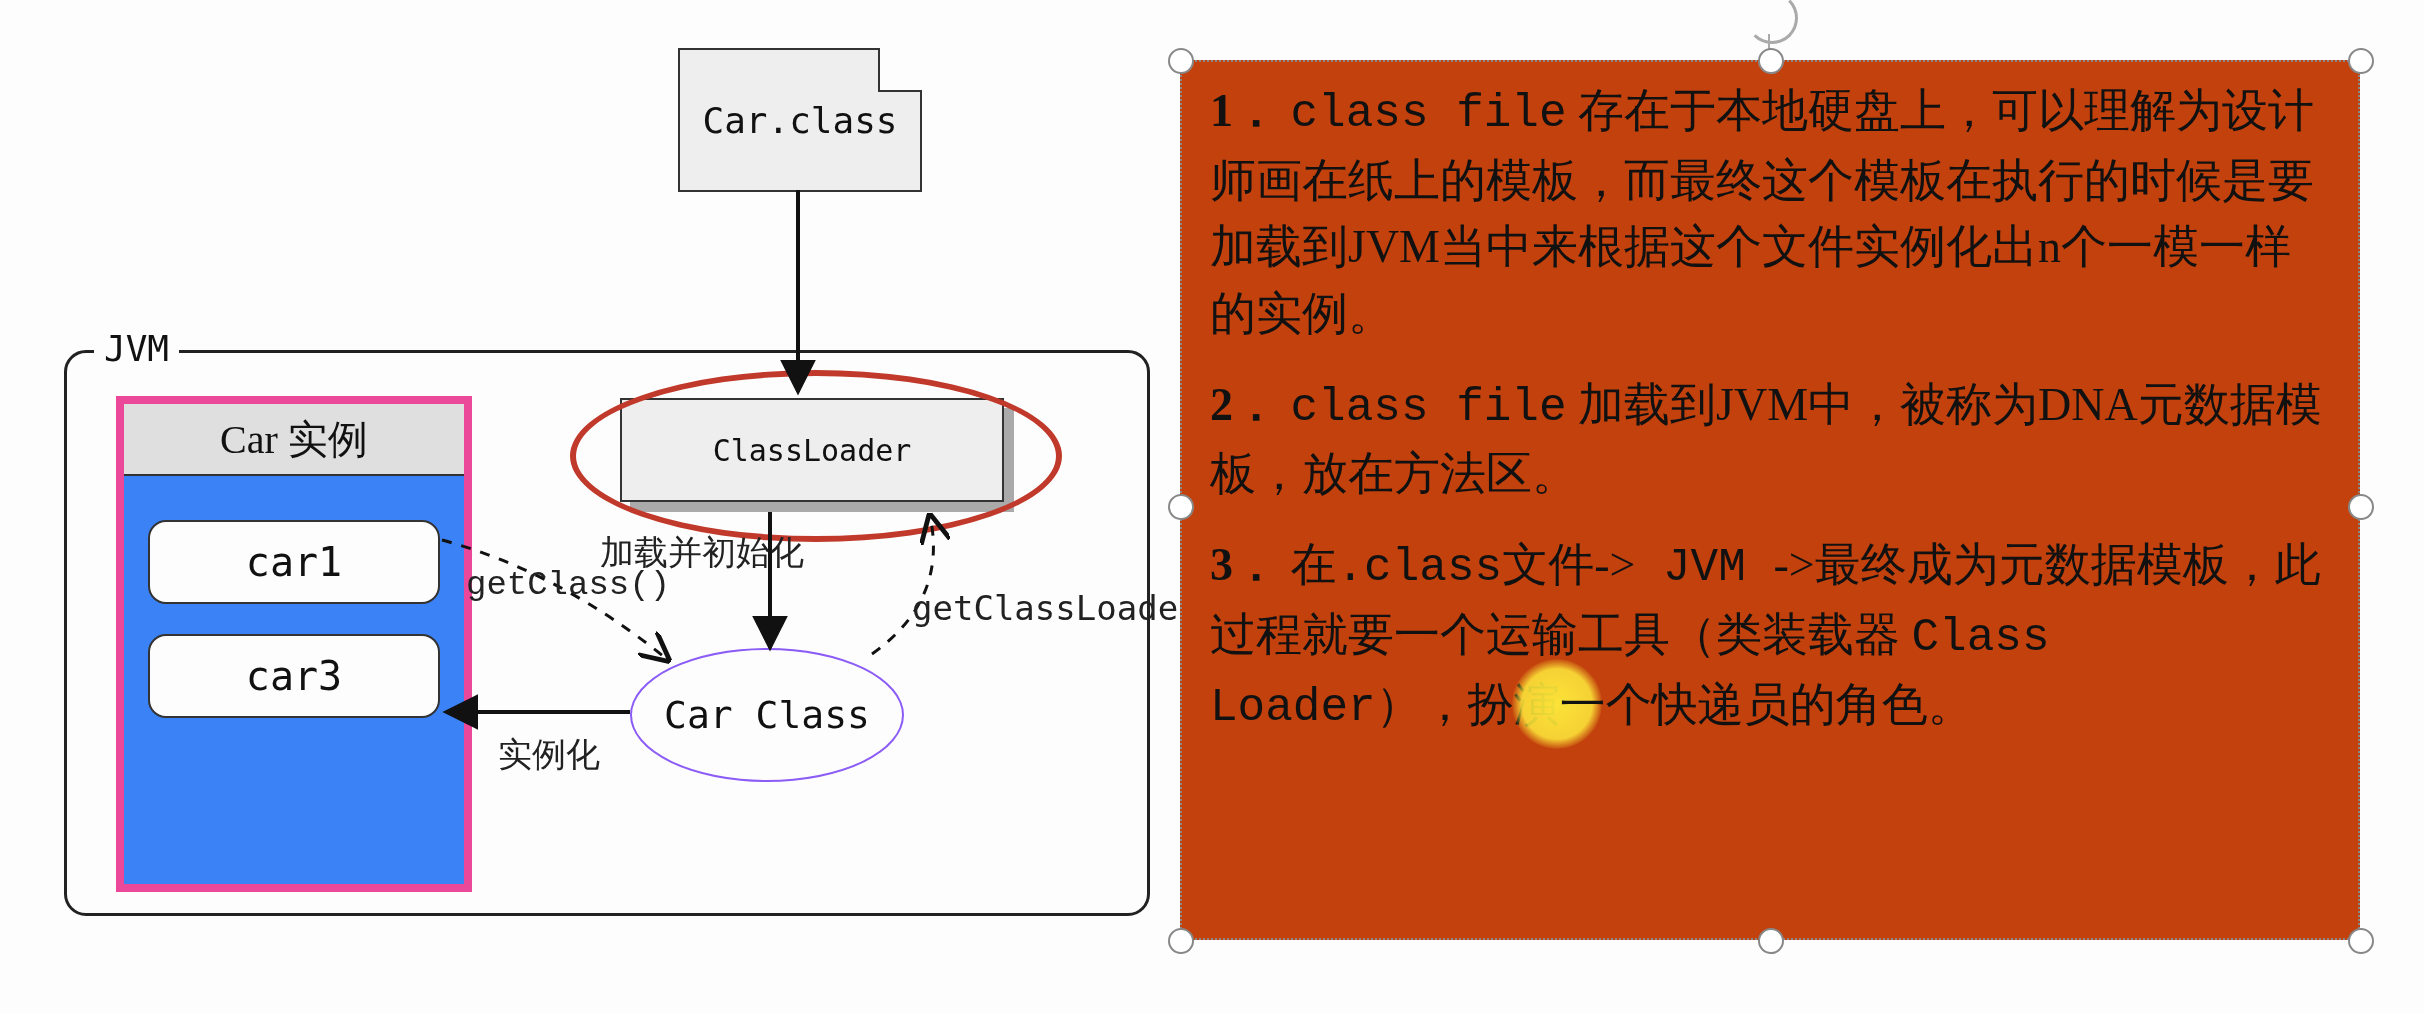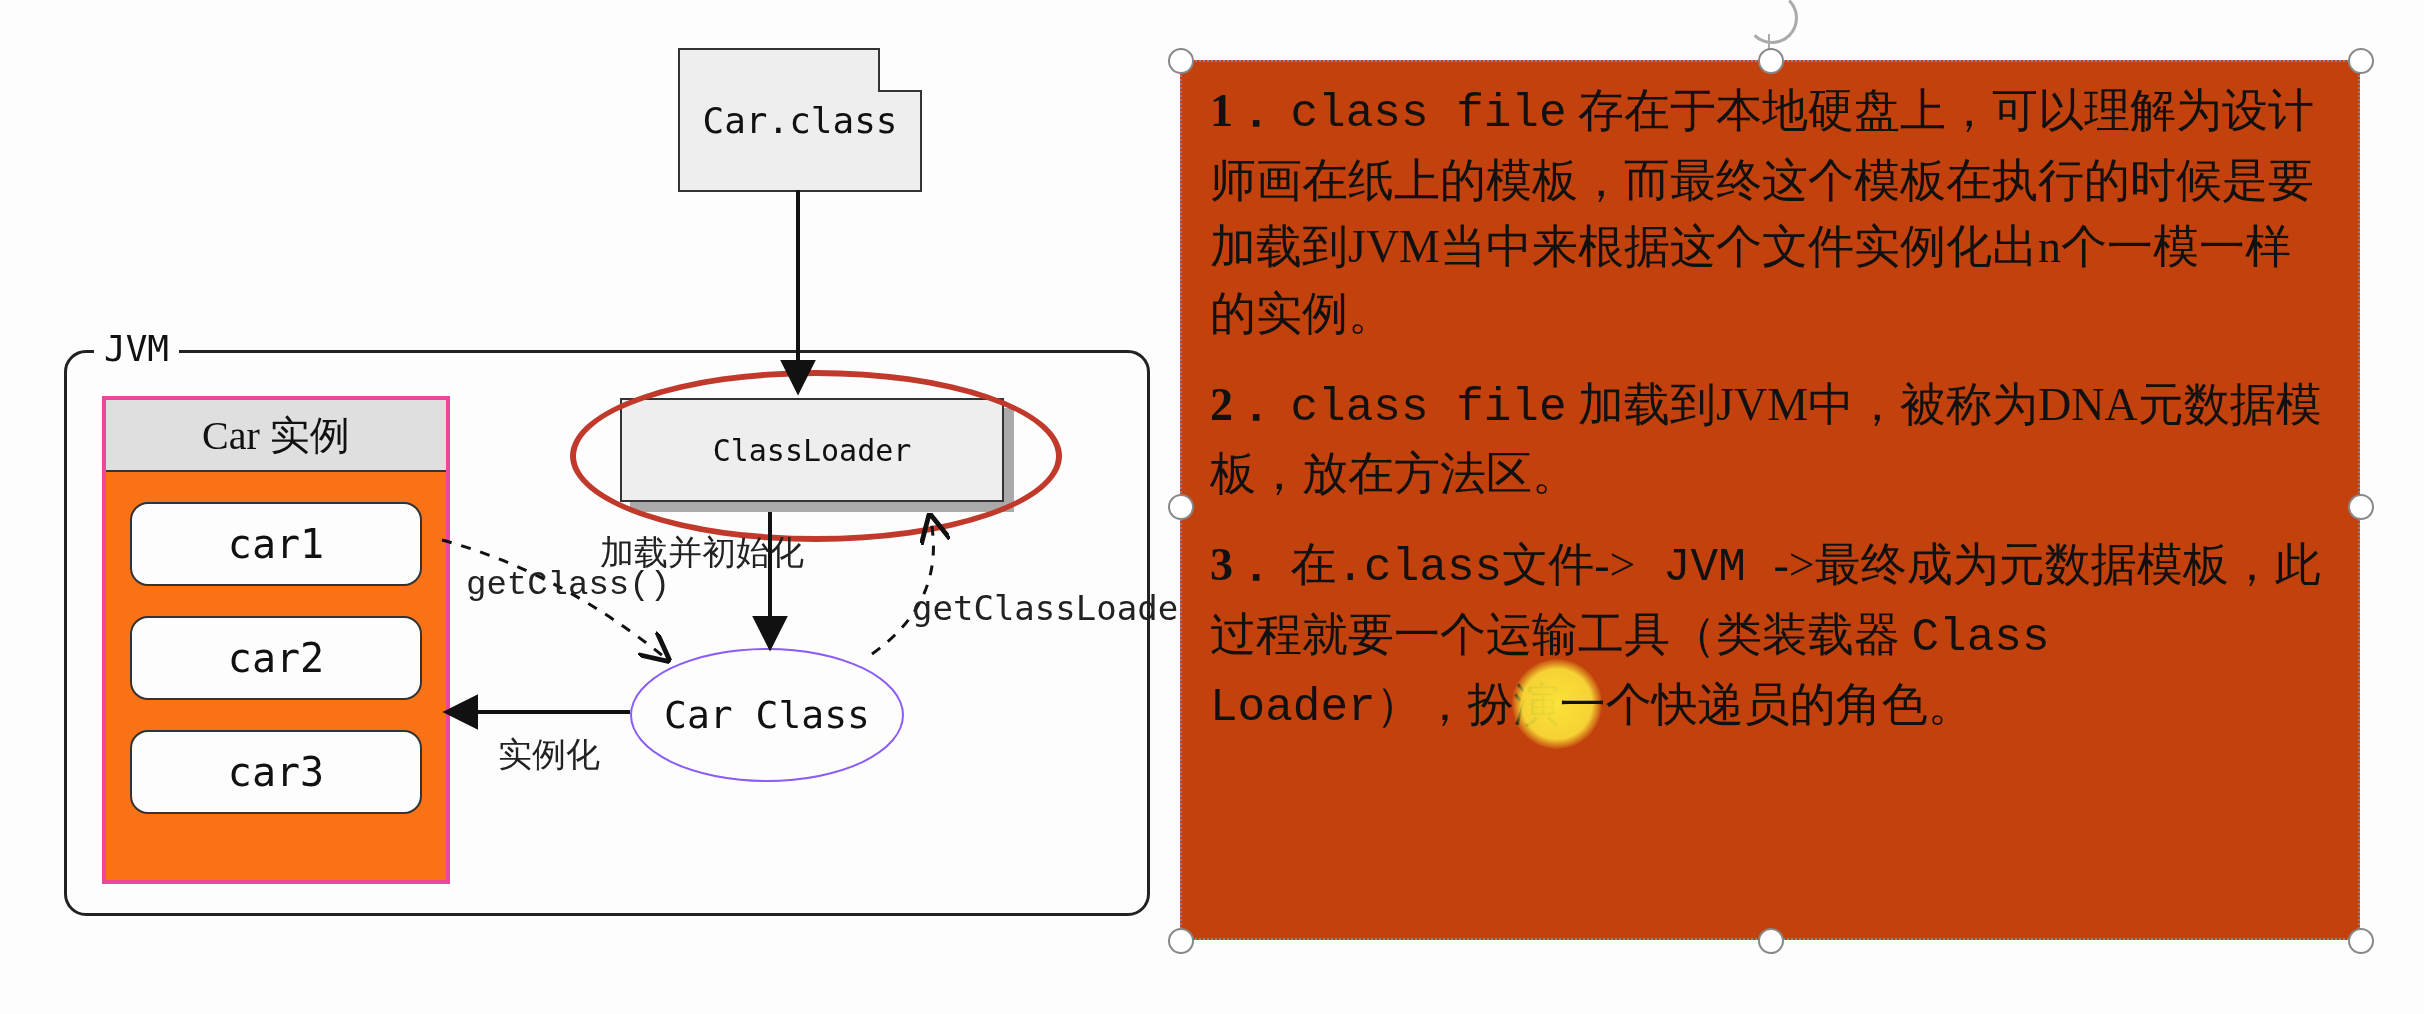--- a/index.html
+++ b/index.html
@@ -72,42 +72,42 @@
     top: 328px;
     background: #fdfdfd;
     padding: 0 10px;
     font-family: monospace;
     font-size: 36px;
   }
 
   
   .car-panel {
     position: absolute;
-    left: 102px;
+    left: 116px;
     top: 396px;
     width: 340px;
     height: 480px;
-    border: 4px solid #ec4899;
-    background: #f97316;
+    border: 8px solid #ec4899;
+    background: #3b82f6;
   }
   .car-panel-title {
     height: 70px;
     background: #dfdfdf;
     border-bottom: 2px solid #333;
     display: flex;
     align-items: center;
     justify-content: center;
     font-size: 40px;
     font-family: "SimSun", serif;
   }
   .car-rows {
     display: flex;
     flex-direction: column;
     gap: 30px;
-    padding: 30px 24px;
+    padding: 44px 24px;
   }
   .car-row {
     height: 80px;
     border: 2px solid #333;
     border-radius: 18px;
     display: flex;
     align-items: center;
     justify-content: center;
     font-family: monospace;
     font-size: 40px;
@@ -269,21 +269,20 @@
     <span>Car.class</span>
   </div>
 
   <div class="jvm-box"></div>
   <div class="jvm-label">JVM</div>
 
   <div class="car-panel">
     <div class="car-panel-title">Car 实例</div>
     <div class="car-rows">
       <div class="car-row">car1</div>
-      <div class="car-row">car2</div>
       <div class="car-row">car3</div>
     </div>
   </div>
 
   <div class="classloader-box">
     <span>ClassLoader</span>
   </div>
   <div class="red-ellipse"></div>
 
   <div class="carclass-ellipse">

